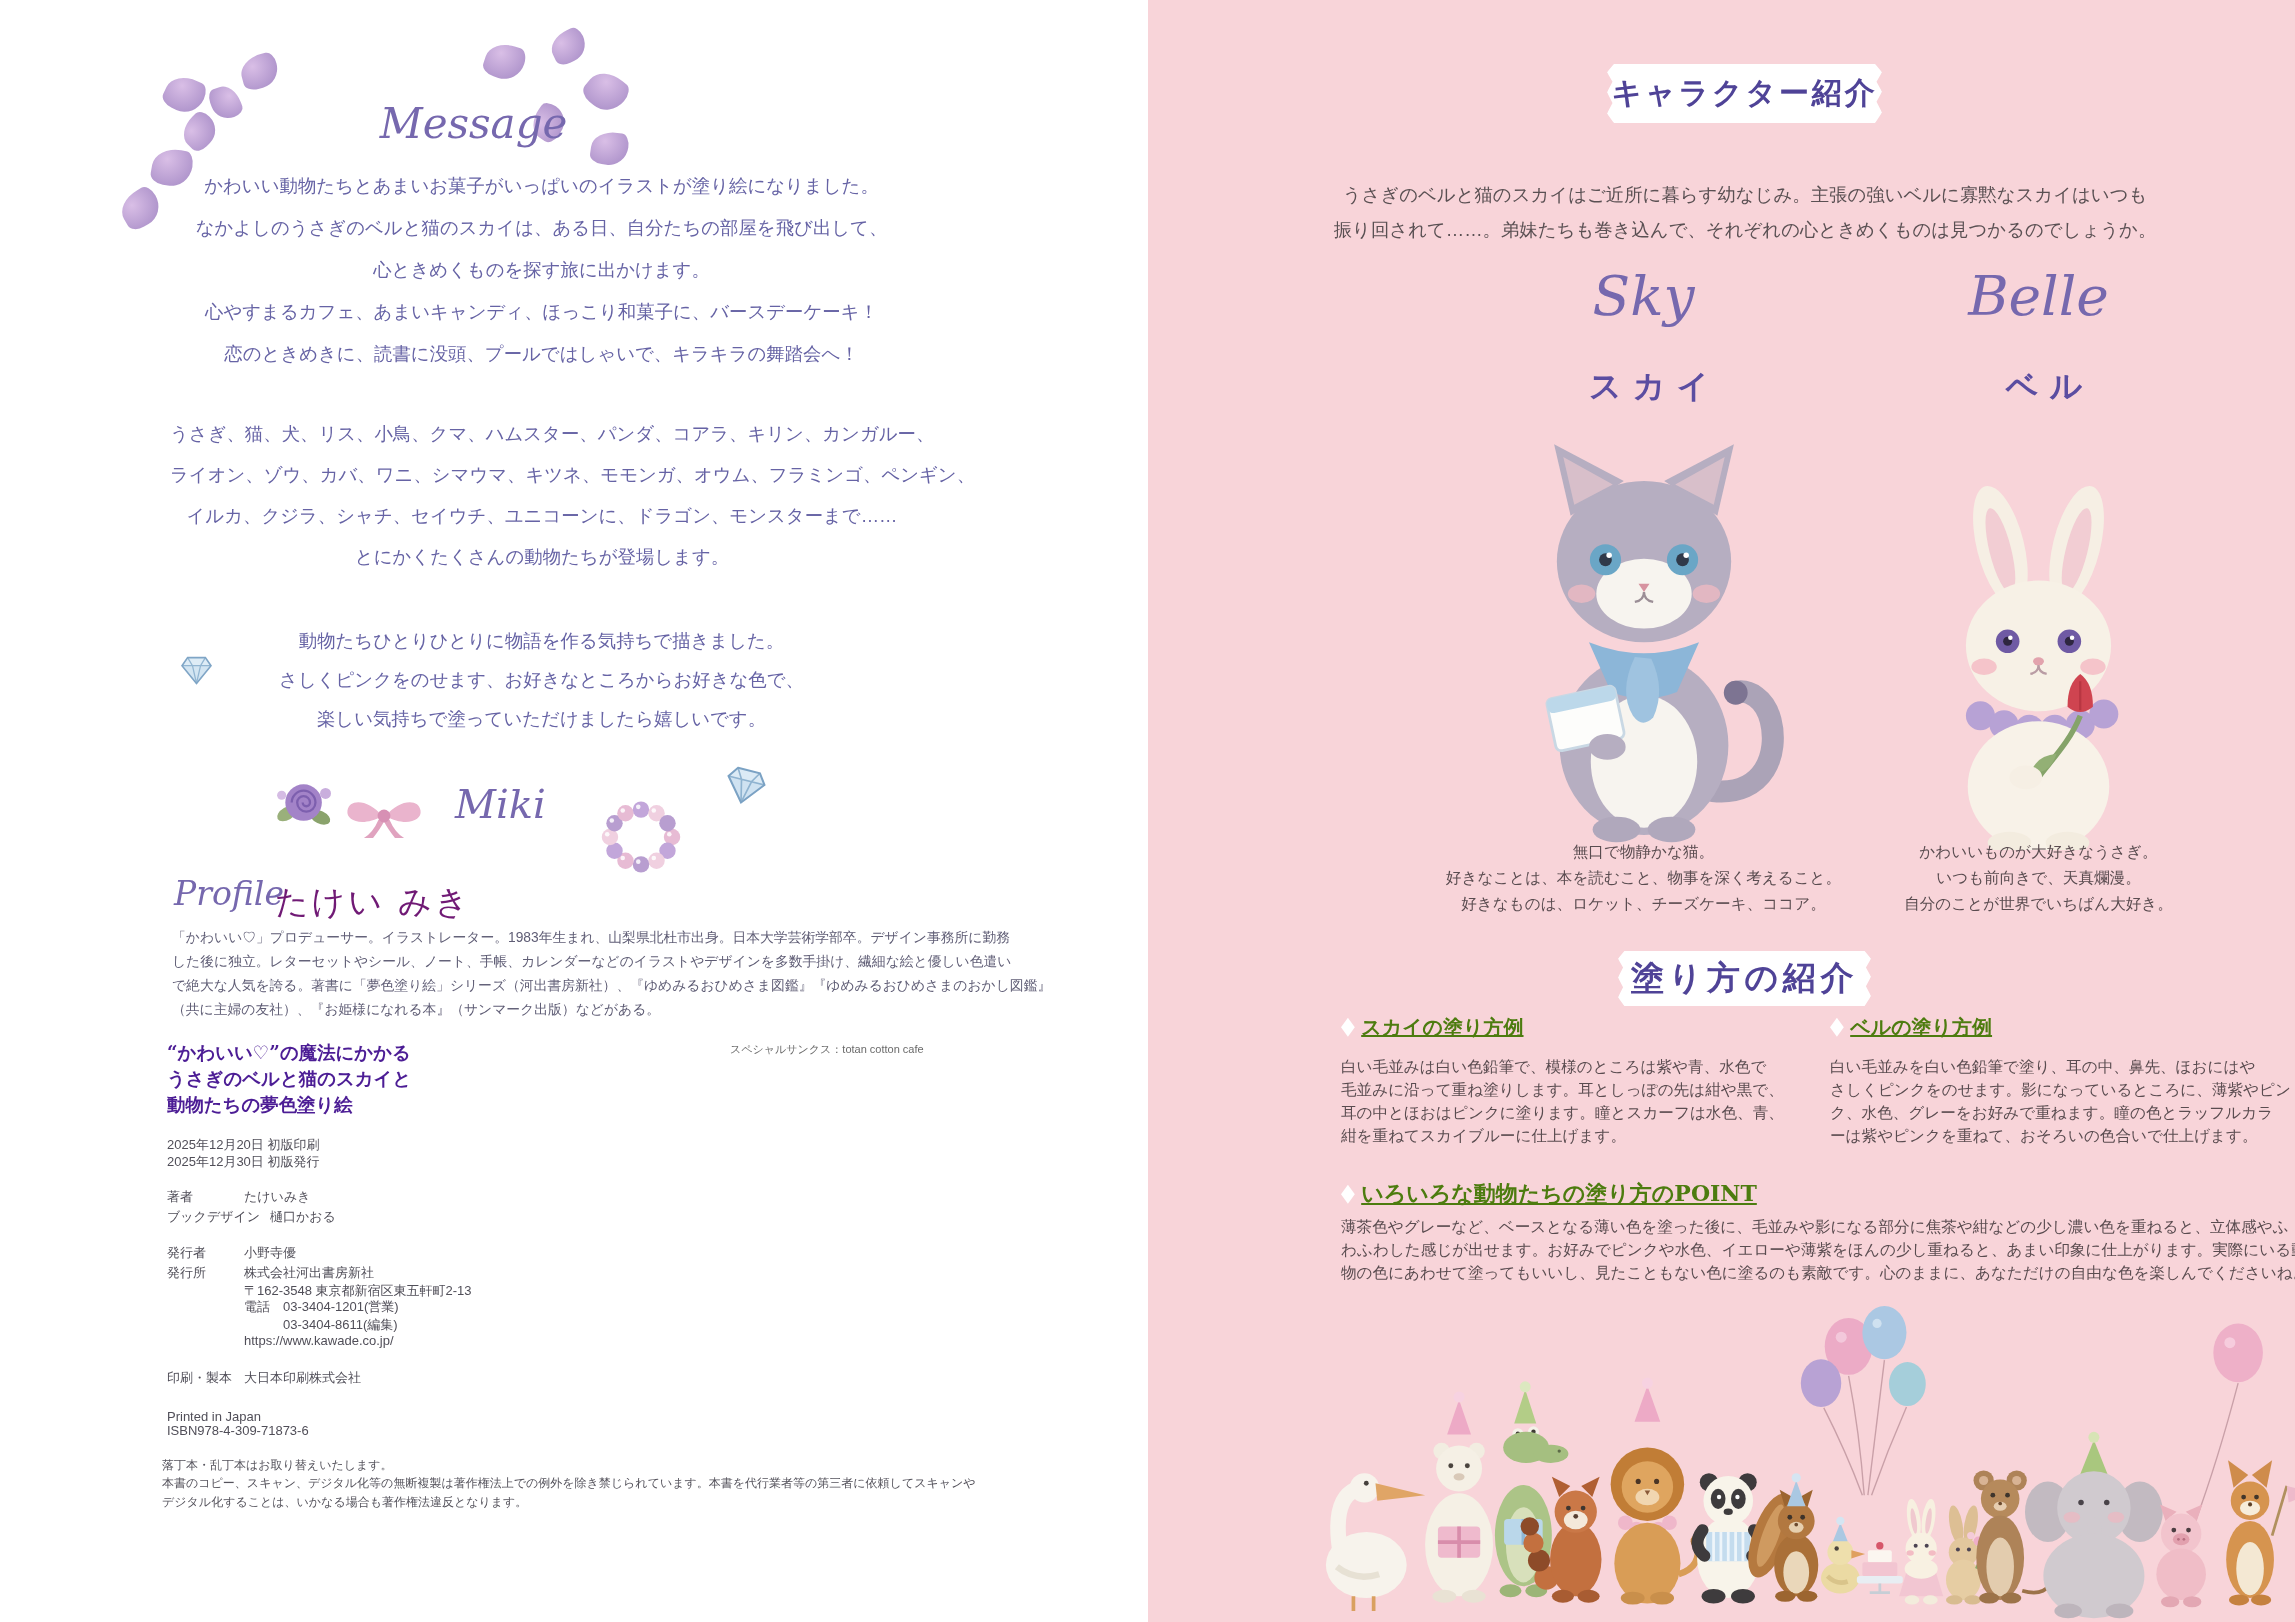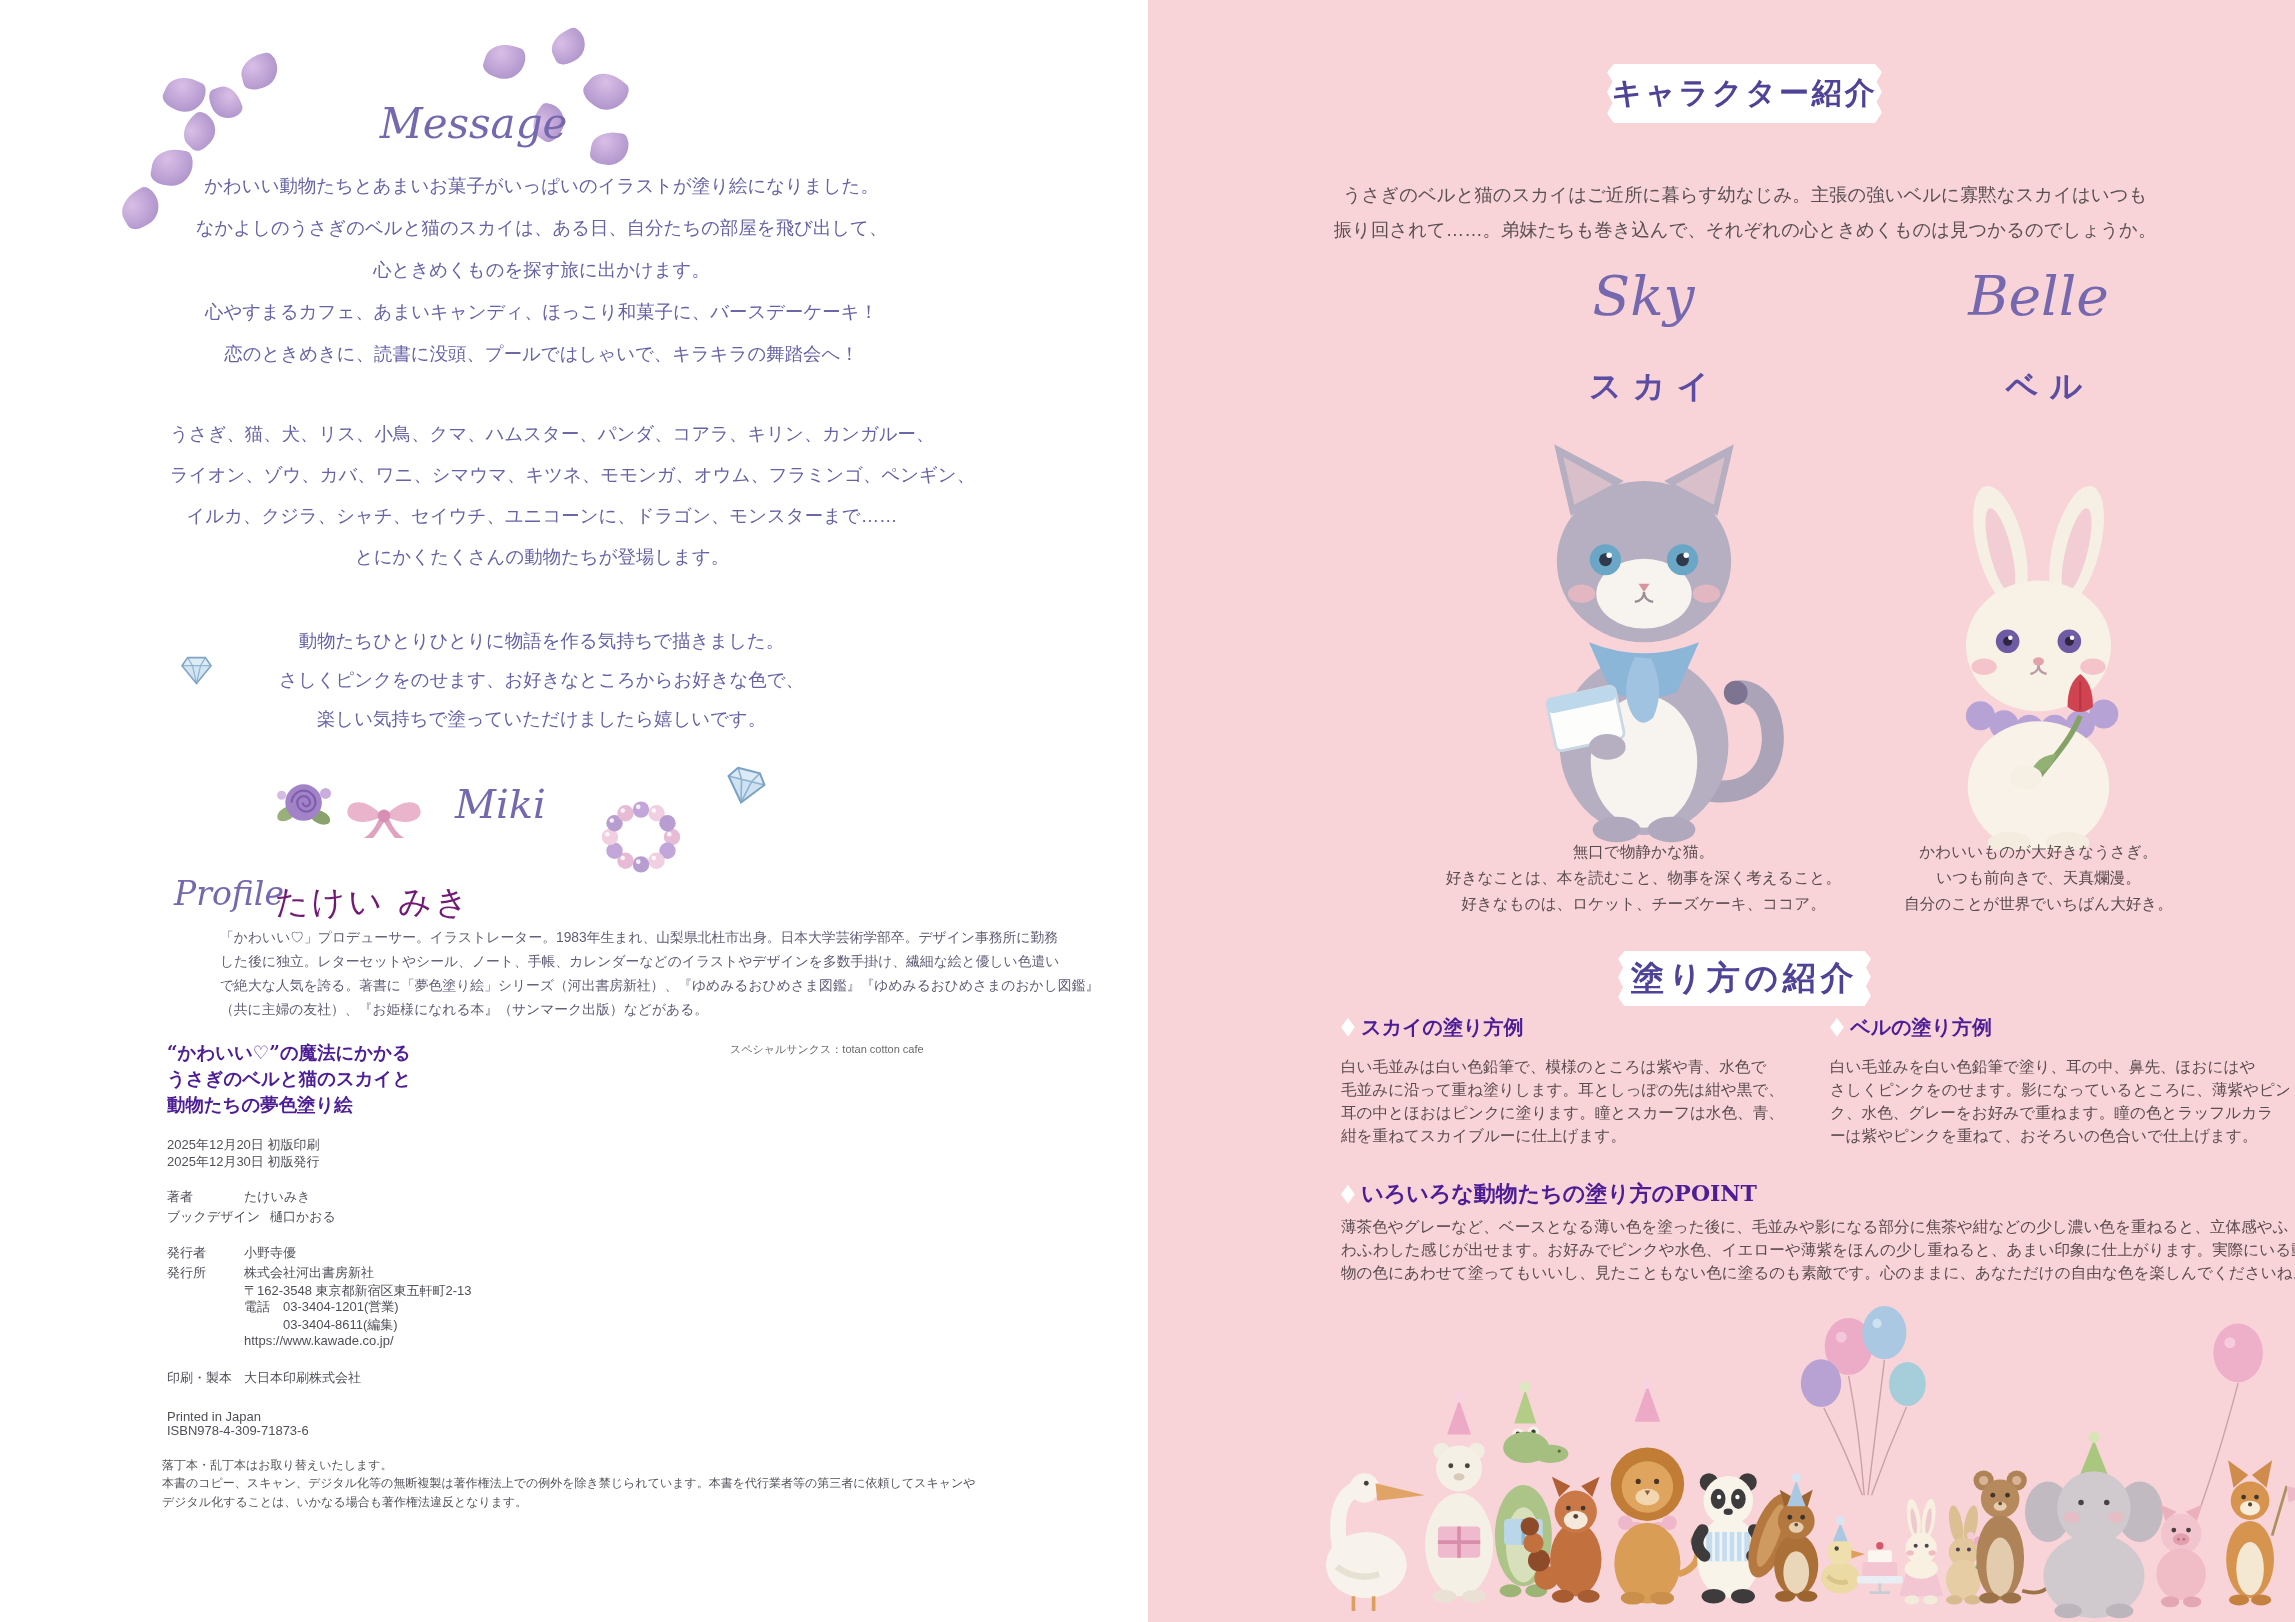--- a/index.html
+++ b/index.html
@@ -25,22 +25,22 @@
         display:flex;align-items:center;justify-content:center;
         clip-path:polygon(2.5% 0,97.5% 0,100% 14%,98% 30%,100% 47%,98% 64%,100% 82%,97.5% 100%,2.5% 100%,0 84%,2% 66%,0 48%,2% 30%,0 14%);}
   .tape-text{font-family:"DejaVu Serif","Liberation Serif",serif;color:#4f4397;font-weight:bold;}
   .rp-body{color:#5a4c50;font-size:15.6px;}
   .rp-intro{color:#5a5053;font-size:18.4px;line-height:35px;text-align:center;}
   .char-en{font-family:"DejaVu Serif",serif;font-style:italic;color:#7668ae;font-size:55px;text-align:center;}
   .char-ja{font-family:"DejaVu Serif","Liberation Serif",serif;color:#5b4da1;font-size:32px;
            letter-spacing:11px;padding-left:11px;text-align:center;font-weight:bold;}
   .char-desc{text-align:center;line-height:26px;}
   .char-desc .ln{white-space:nowrap;}
-  .sec-head{font-family:"DejaVu Serif","Liberation Serif",serif;color:#4c1d95;font-weight:bold;
-            font-size:20px;white-space:nowrap;}
+  .sec-head{font-family:"DejaVu Serif","Liberation Serif",serif;color:#4d7c0f;font-weight:bold;
+            font-size:20px;white-space:nowrap;text-decoration:underline;}
   .sec-head .diamond{display:inline-block;width:13.8px;height:19px;background:#ffffff;
             clip-path:polygon(50% 0,100% 50%,50% 100%,0 50%);margin-right:6.4px;vertical-align:-2.8px;}
   .sec-lines{line-height:23px;}
   .sec-lines .ln{white-space:nowrap;}
 </style>
 </head>
 <body>
 
 <div id="spread">
 
@@ -139,21 +139,21 @@
     <svg class="abs" style="left:724px;top:768px;width:42px;height:37px;transform:rotate(14deg);" viewBox="0 0 40 36">
       <polygon points="9,2 31,2 38,12 20,34 2,12" fill="#cfe2f1"></polygon>
       <polygon points="9,2 31,2 38,12 2,12" fill="#e0eef7" opacity=".7"></polygon>
       <path d="M2 12 H38 M9 2 L15 12 L20 34 M31 2 L25 12 L20 34" stroke="#8fb3d0" stroke-width="1.6" fill="none"></path>
       <polygon points="9,2 31,2 38,12 20,34 2,12" fill="none" stroke="#7ba2c4" stroke-width="2"></polygon>
     </svg>
 
     <div class="abs script" style="left:174px;top:874px;font-size:33px;">Profile</div>
     <div class="abs profname" style="left:275px;top:880px;">たけい みき</div>
 
-    <div class="abs bio" style="left:172px;top:926px;width:826px;margin-left:48px;">
+    <div class="abs bio" style="left:172px;top:926px;width:826px;">
       <div class="ln">「かわいい♡」プロデューサー。イラストレーター。1983年生まれ、山梨県北杜市出身。日本大学芸術学部卒。デザイン事務所に勤務</div>
       <div class="ln">した後に独立。レターセットやシール、ノート、手帳、カレンダーなどのイラストやデザインを多数手掛け、繊細な絵と優しい色遣い</div>
       <div class="ln">で絶大な人気を誇る。著書に「夢色塗り絵」シリーズ（河出書房新社）、『ゆめみるおひめさま図鑑』『ゆめみるおひめさまのおかし図鑑』</div>
       <div class="ln">（共に主婦の友社）、『お姫様になれる本』（サンマーク出版）などがある。</div>
     </div>
 
     <div class="abs booktitle" style="left:167px;top:1040px;">
       <div>“かわいい♡”の魔法にかかる</div>
       <div>うさぎのベルと猫のスカイと</div>
       <div>動物たちの夢色塗り絵</div>

